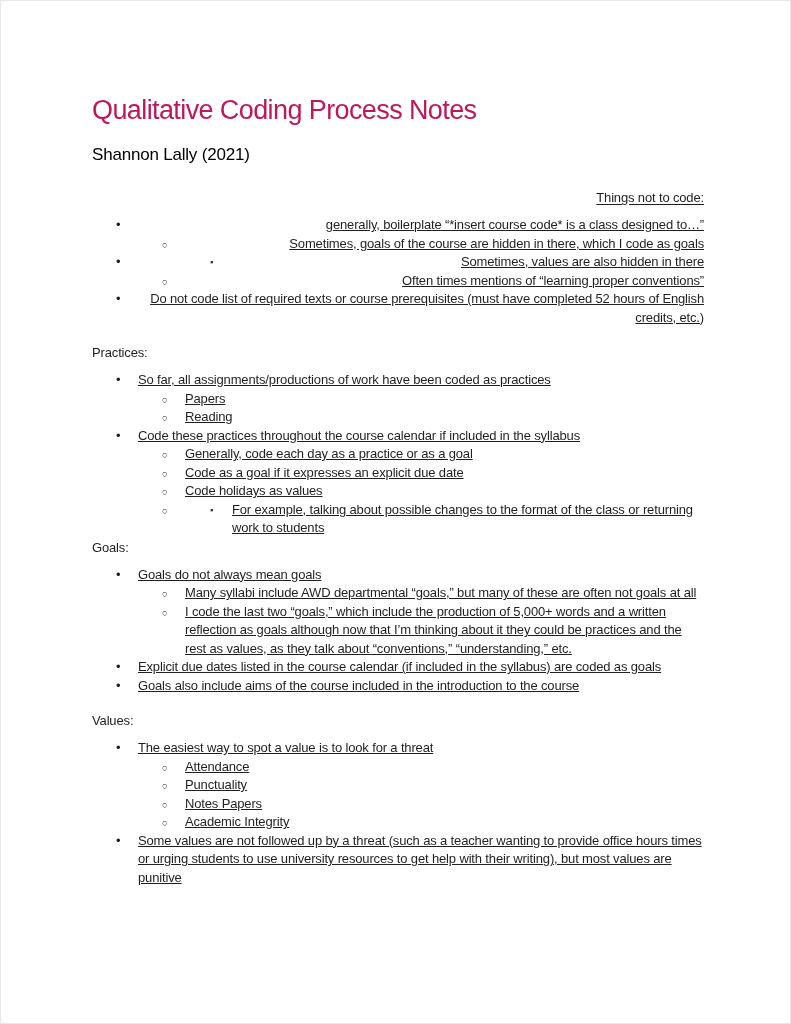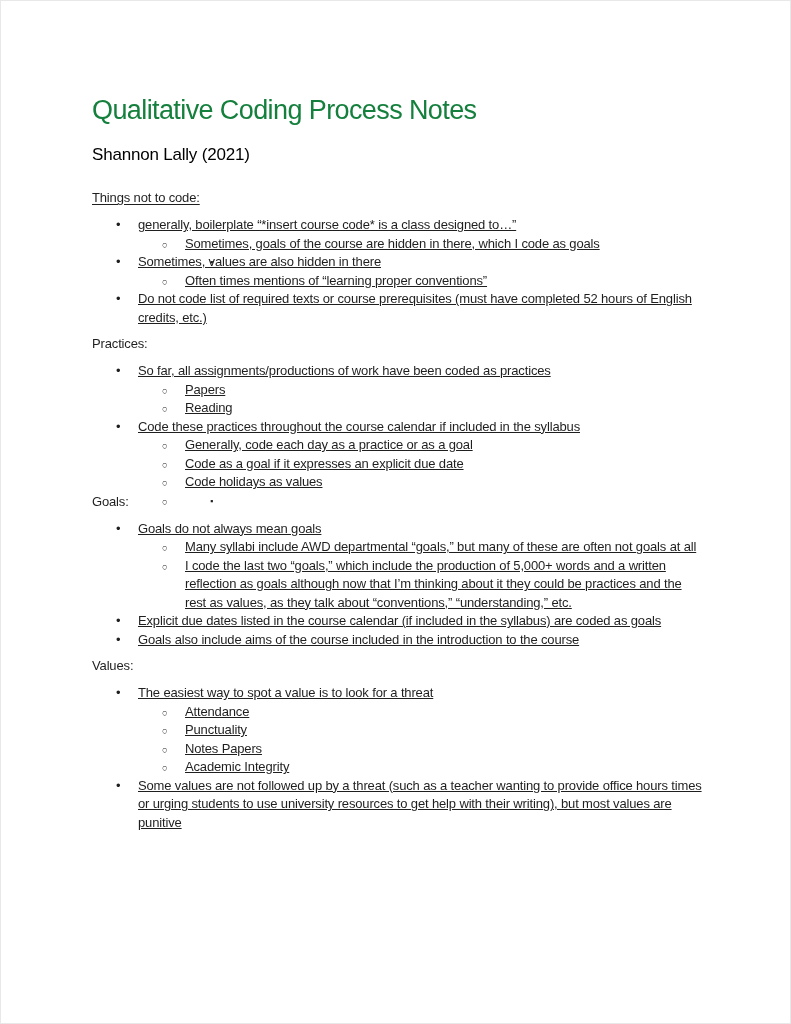--- a/index.html
+++ b/index.html
@@ -16,36 +16,36 @@
     border: 1px solid #e8e8e8;
     padding: 92px 86px 40px 91px;
     font-family: "Liberation Sans", sans-serif;
     color: #1f1f1f;
     overflow: hidden;
   }
   .doc-title {
     font-size: 27px;
     font-weight: 400;
     letter-spacing: -0.6px;
-    color: #15803d;
+    color: #be185d;
     line-height: 34px;
   }
   .doc-subtitle {
     margin-top: 17px;
     font-size: 17px;
     font-weight: 400;
     letter-spacing: -0.2px;
     color: #000000;
     line-height: 22px;
   }
   .sections {
     margin-top: 23px;
   }
-  section.doc-section { margin-top: 8px; }
-  section.doc-section:first-child { margin-top: 6px; }
+  section.doc-section { margin-top: 17px; }
+  section.doc-section:first-child { margin-top: 6px; text-align: right; }
   
   section.doc-section:nth-child(3) { margin-top: 1px; }
   .sec-heading {
     font-size: 13px;
     letter-spacing: -0.15px;
     line-height: 18px;
     color: #1f1f1f;
     margin-bottom: 9px;
   }
   .sec-heading.underline {
@@ -135,20 +135,21 @@
           </div>
           <div class="li lvl2">
             <span class="marker">○</span>
             <span class="txt">Code holidays as values</span>
           </div>
           <div class="li lvl2">
             <span class="marker">○</span>
           </div>
           <div class="li lvl3">
             <span class="marker">▪</span>
+            <span class="txt">For example, talking about possible changes to the format of the class or returning work to students</span>
           </div>
         </div>
       </section>
       <section class="doc-section">
         <div class="sec-heading">Goals:</div>
         <div class="list">
           <div class="li lvl1">
             <span class="marker">•</span>
             <span class="txt">Goals do not always mean goals</span>
           </div>

